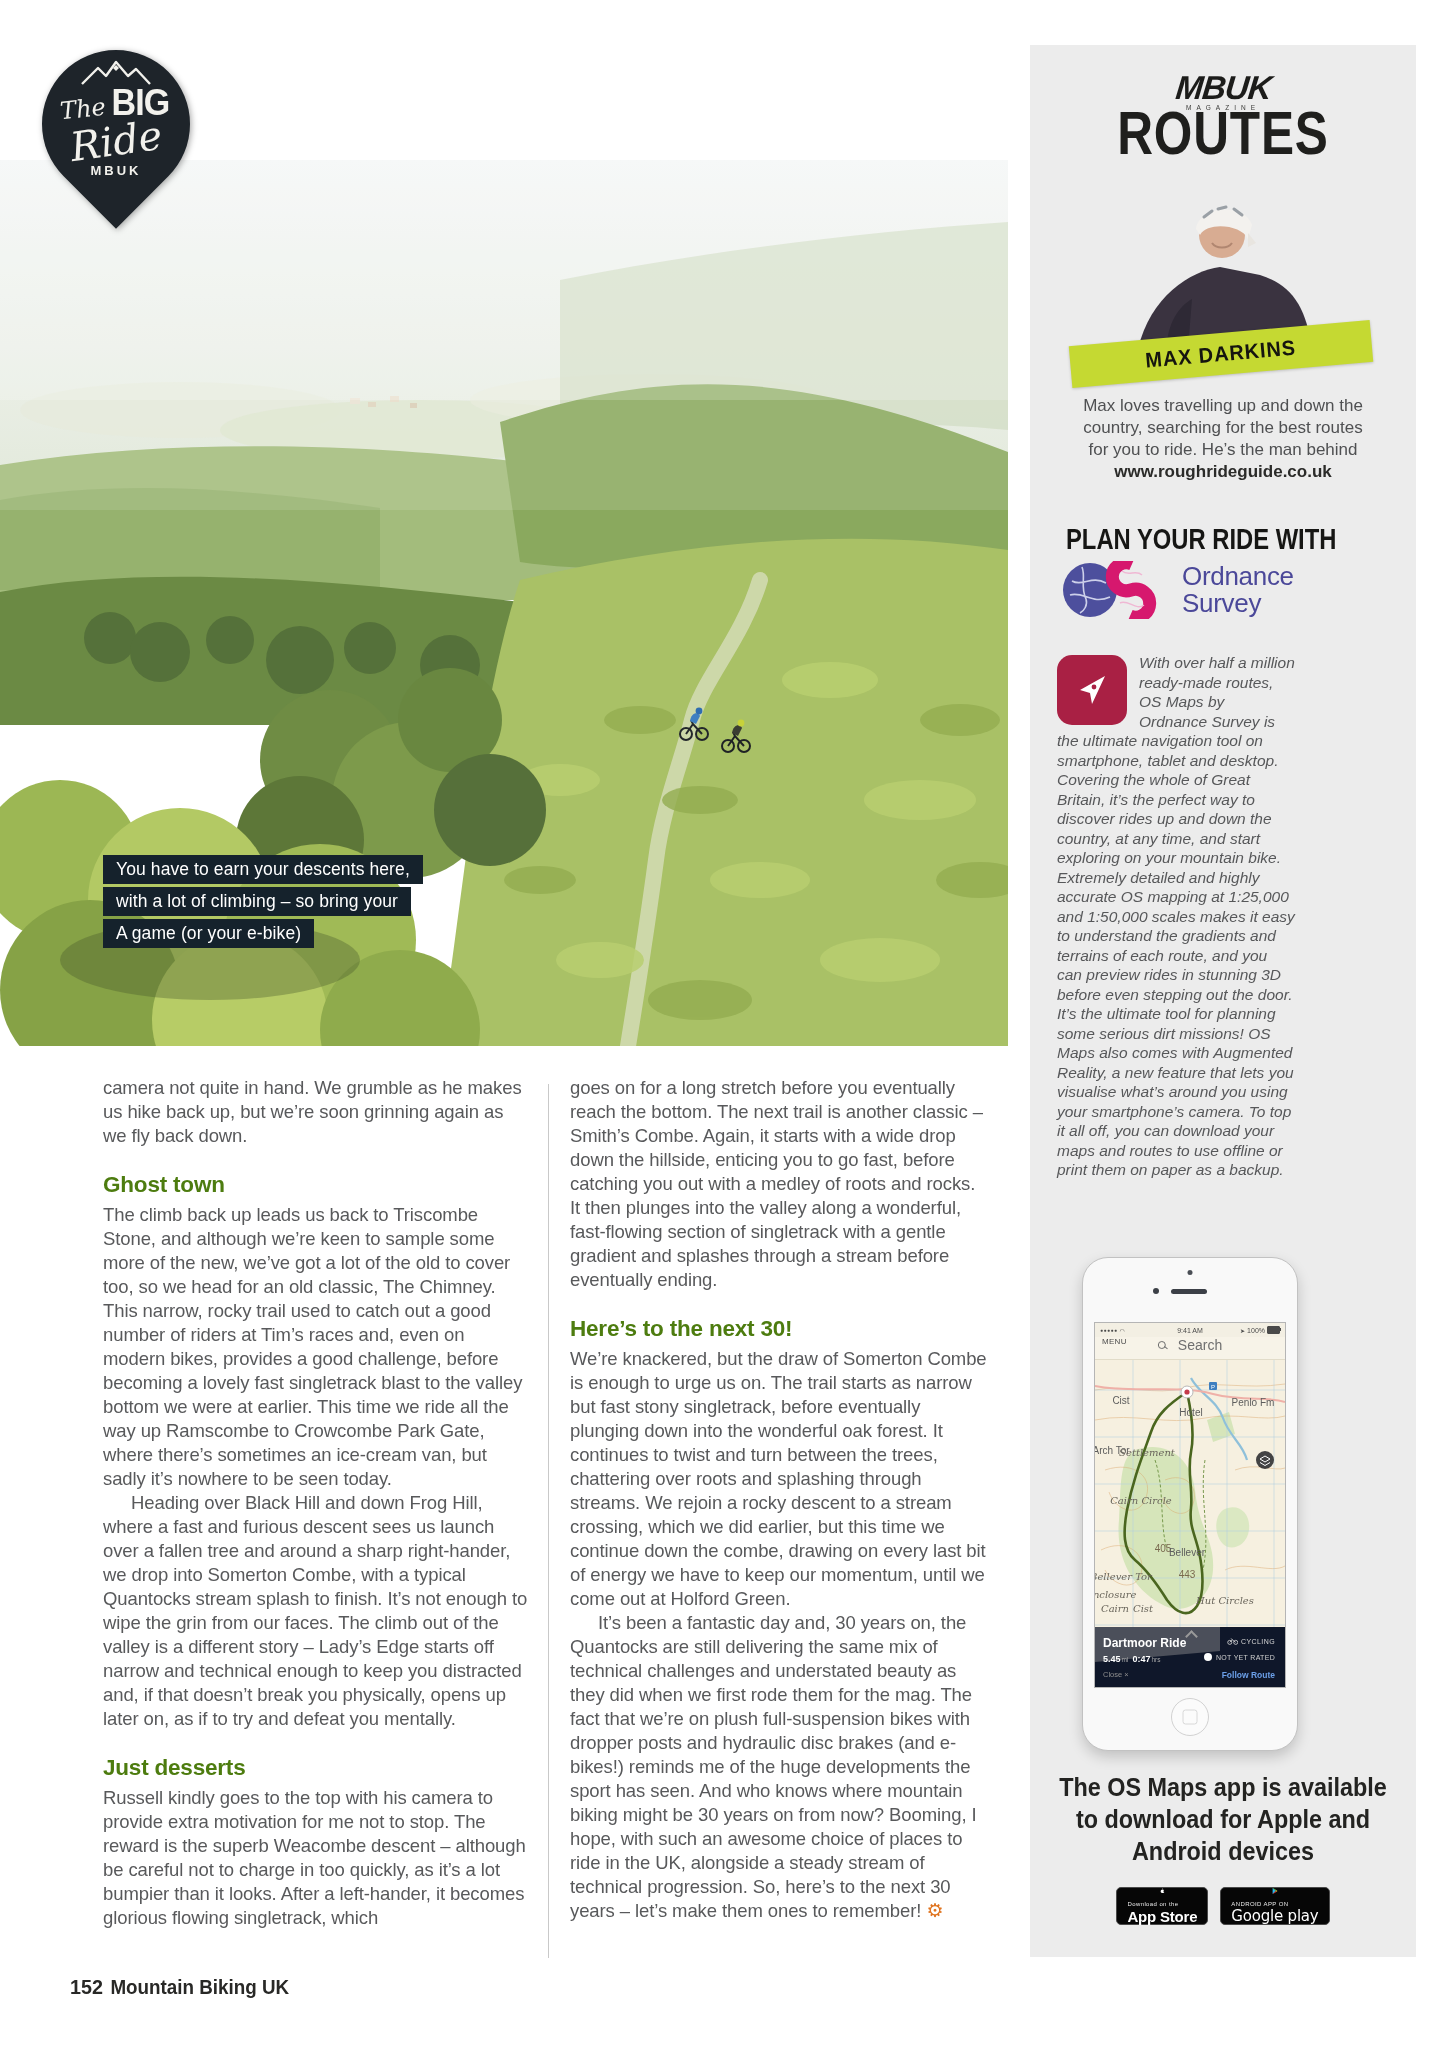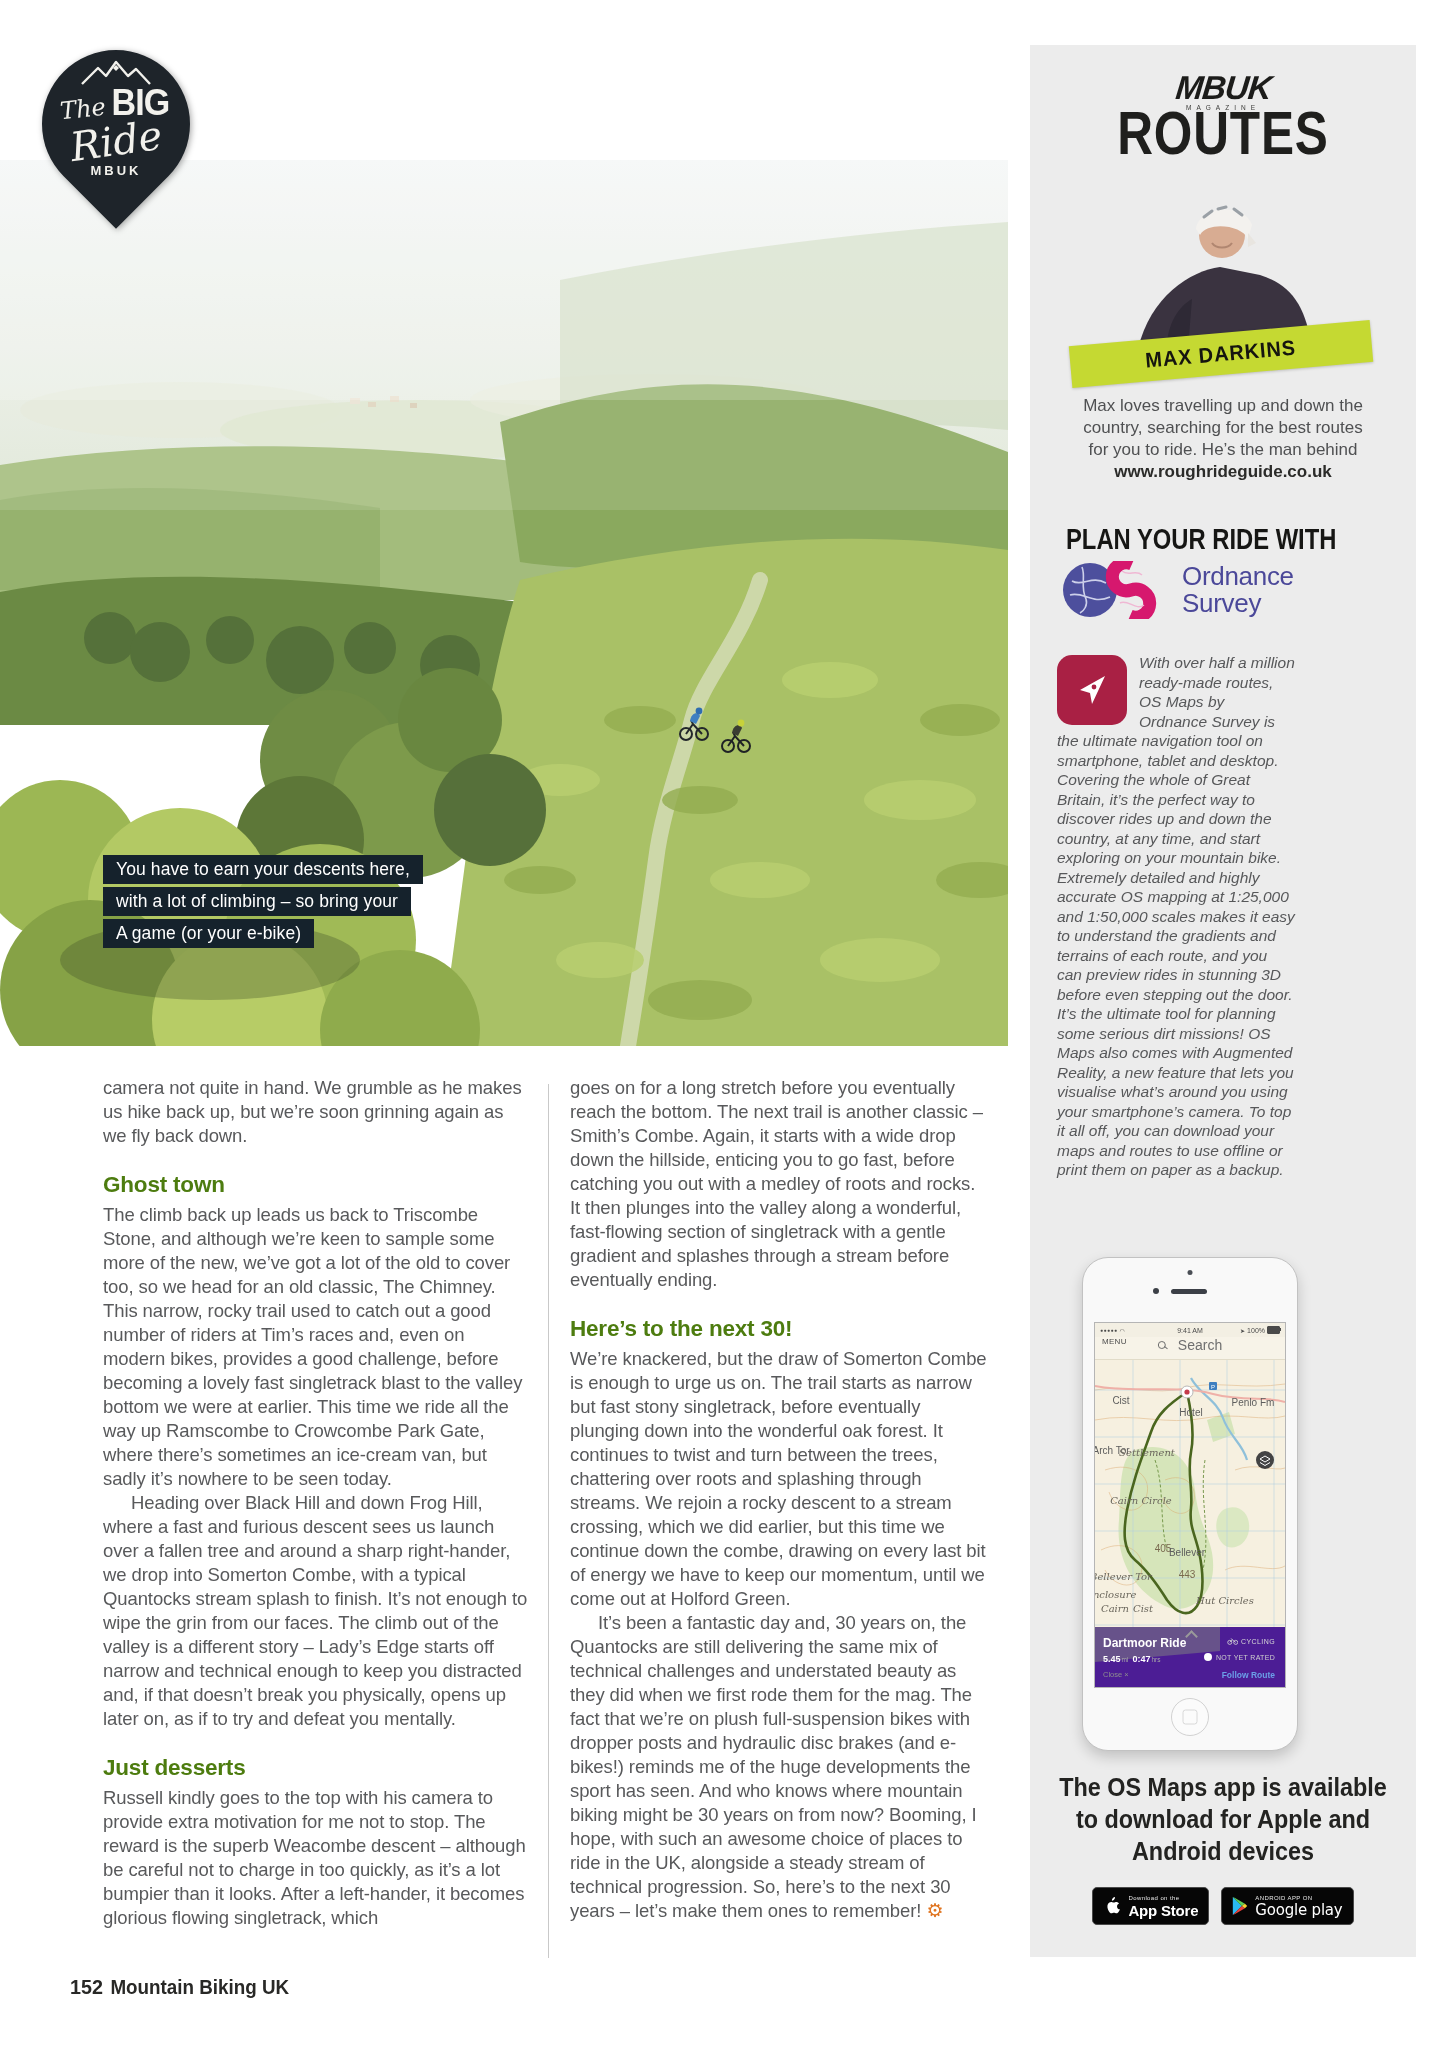--- a/index.html
+++ b/index.html
@@ -84,42 +84,42 @@
   .menubar{position:relative;height:22px;background:#f7f3e8;border-bottom:1px solid #e2dcc9;display:flex;}
   .menu-label{font-size:8px;color:#4c4c4c;margin-left:7px;letter-spacing:.3px;}
   .searchbox{position:absolute;left:50%;transform:translateX(-50%);display:flex;align-items:center;gap:12px;color:#6f6f6f;font-size:14px;}
   .mag-icon{width:6px;height:6px;border:1.4px solid #6f6f6f;border-radius:50%;position:relative;display:inline-block;}
   .mag-icon:after{content:"";position:absolute;width:4px;height:1.4px;background:#6f6f6f;right:-3.4px;bottom:-.8px;transform:rotate(40deg);}
   .mapbox{position:relative;width:190px;height:267px;}
   .mapbox svg{position:absolute;left:0;top:0;}
   .map-label{position:absolute;font-size:10px;color:#5d5d5d;white-space:nowrap;transform:translate(-50%,-50%);}
   .map-label.serif{font-family:"DejaVu Serif",serif;font-style:italic;color:#6a665c;}
   .map-label.num{color:#7a6a50;}
-  .routepanel{position:relative;height:72px;background:#4c1d95;color:#fff;overflow:hidden;}
+  .routepanel{position:relative;height:72px;background:#0f172a;color:#fff;overflow:hidden;}
   .panel-band{position:absolute;left:-10px;top:-16px;width:135px;height:46px;background:rgba(125,125,130,.55);transform:skewY(-5deg);}
   .chev{position:absolute;left:92px;top:5px;width:7px;height:7px;border-top:2px solid #9a9a9a;border-right:2px solid #9a9a9a;transform:rotate(-45deg);}
   .rp-title{position:absolute;left:8px;top:9px;font-size:12px;font-weight:700;color:#fff;}
   .rp-stats{position:absolute;left:8px;top:27px;font-size:9px;font-weight:700;color:#fff;}
   .rp-stats .unit{font-size:6.5px;color:#a7a7a7;font-weight:400;margin:0 4px 0 1px;}
   .rp-close{position:absolute;left:8px;top:43px;font-size:7.5px;color:#8f8f8f;}
   .rp-activity{position:absolute;right:10px;top:10px;font-size:7px;color:#d7d7d7;letter-spacing:.4px;display:flex;align-items:center;gap:3px;}
   .rp-rating{position:absolute;right:10px;top:26px;font-size:7px;color:#cfcfcf;letter-spacing:.3px;display:flex;align-items:center;gap:4px;}
   .rp-rating .dot{width:8px;height:8px;border-radius:50%;background:#fff;display:inline-block;}
   .rp-follow{position:absolute;right:10px;top:43px;font-size:8.5px;color:#6b9fe8;font-weight:600;}
   .homebtn{position:absolute;left:50%;transform:translateX(-50%);top:440px;width:36px;height:36px;border-radius:50%;
            border:1.5px solid #d2d2d2;background:#fbfbfb;}
   .homebtn:after{content:"";position:absolute;left:50%;top:50%;transform:translate(-50%,-50%);width:13px;height:13px;
            border:1.5px solid #d8d8d8;border-radius:3px;}
 
   
   .sb-avail{position:absolute;top:1726px;left:0;width:100%;text-align:center;color:#232321;font-weight:700;
             font-size:26px;line-height:32px;transform:scaleX(.9);}
   .sb-badges{position:absolute;top:1842px;left:0;width:100%;display:flex;justify-content:center;gap:12px;}
   .store-badge{height:36px;background:#060606;border:1px solid #4a4a4a;border-radius:5px;color:#fff;
-               display:flex;align-items:center;padding:0 10px;gap:7px;}
+               display:flex;align-items:center;padding:0 10px;gap:7px;flex-direction:column;}
   .store-badge .txt{display:flex;flex-direction:column;justify-content:center;line-height:1;}
   .store-badge .small{font-size:6px;letter-spacing:.4px;color:#e8e8e8;margin-bottom:2px;}
   .store-badge .bigtxt{font-size:15px;font-weight:700;letter-spacing:-.2px;}
   .gp .bigtxt{font-weight:400;font-family:"DejaVu Sans",sans-serif;}
 </style>
 </head>
 <body>
 
 <div class="page">
 

